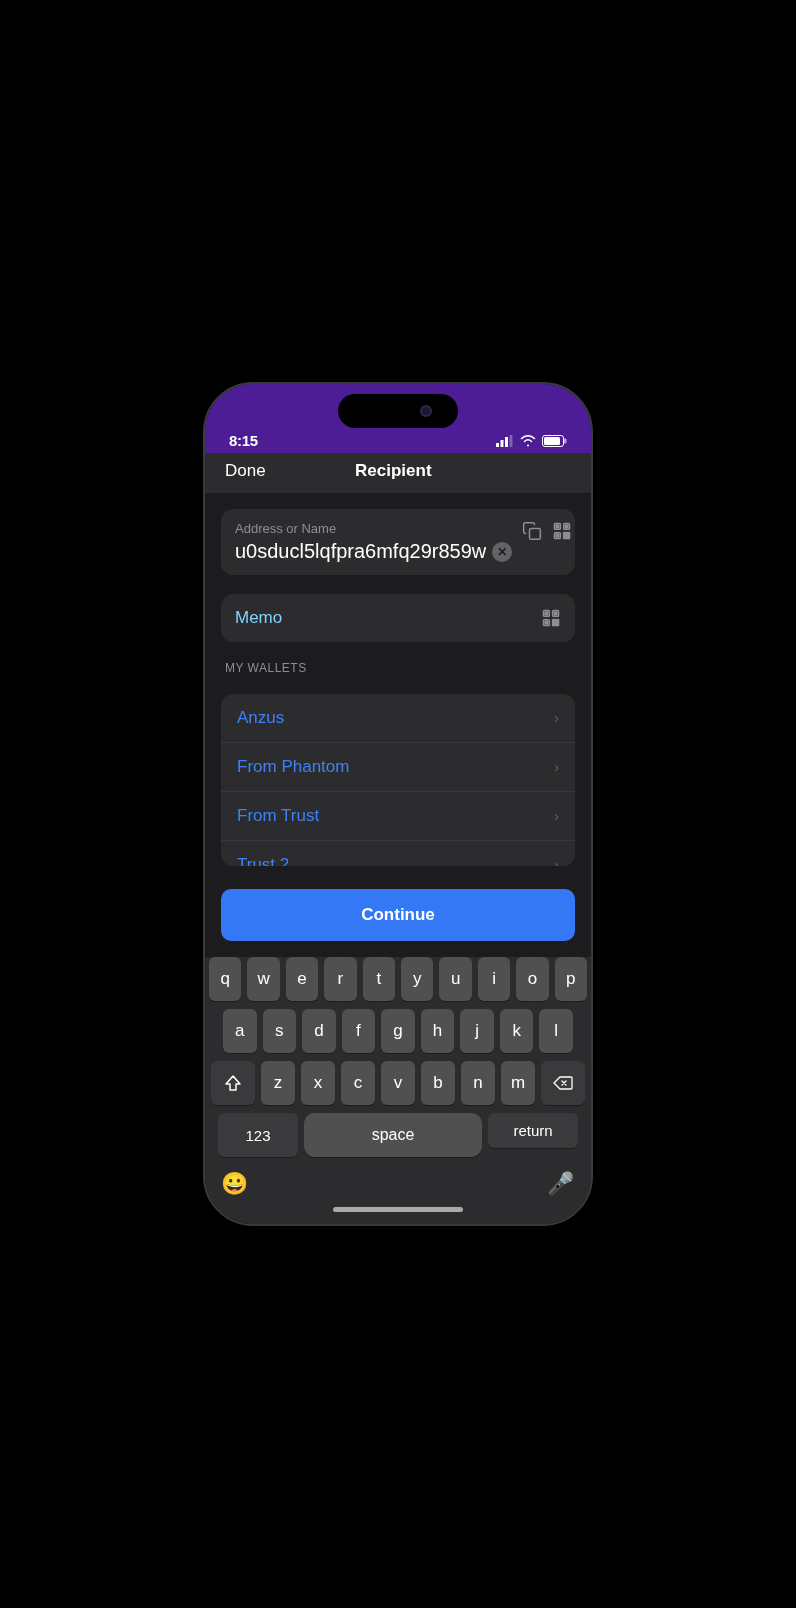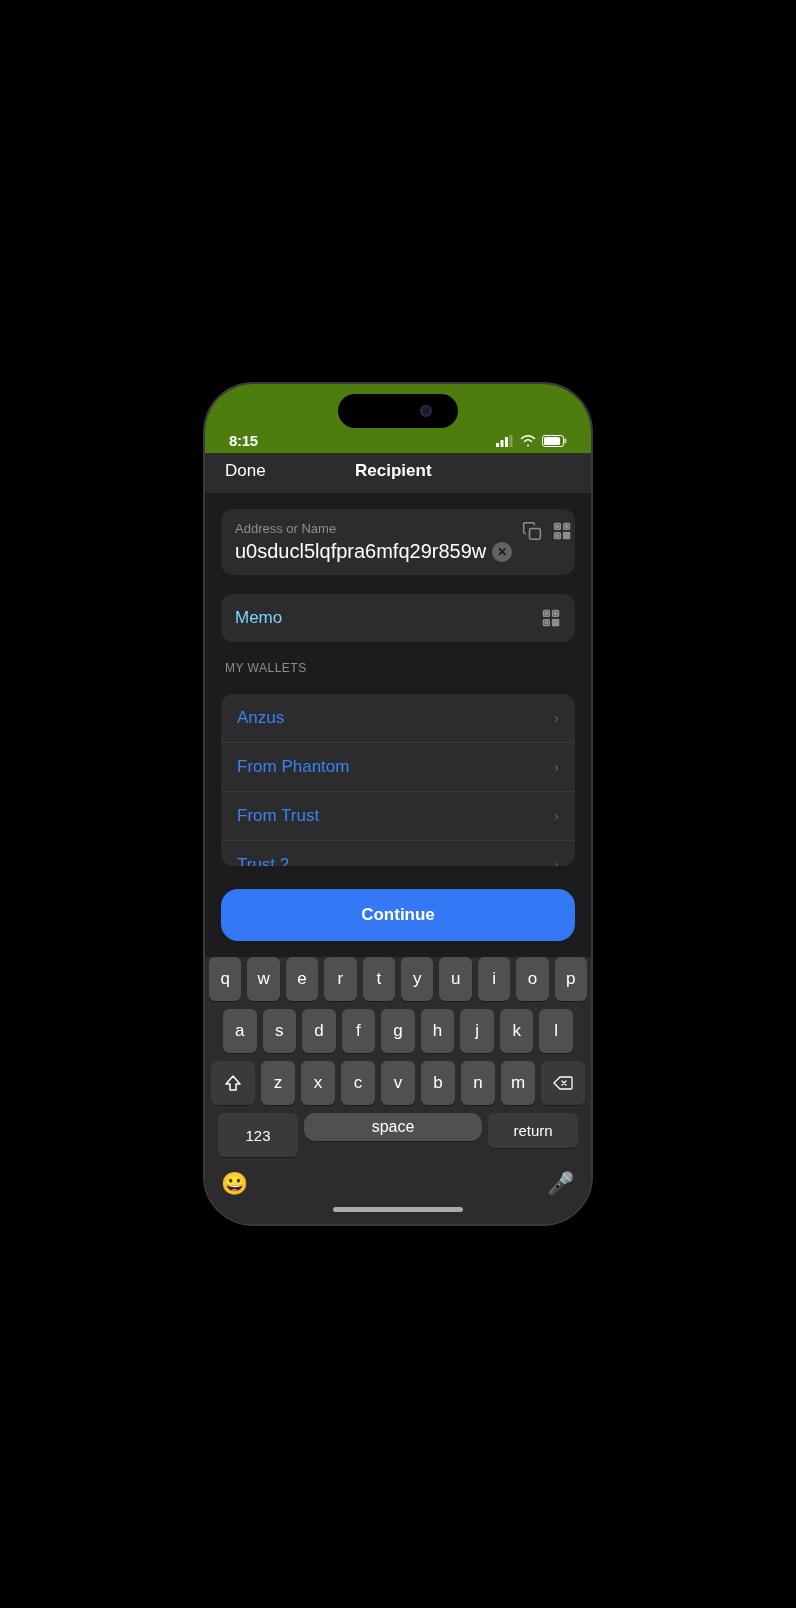--- a/index.html
+++ b/index.html
@@ -20,21 +20,21 @@
       overflow: hidden;
       position: relative;
       display: flex;
       flex-direction: column;
     }
     .status-bar {
       display: flex;
       justify-content: space-between;
       align-items: center;
       padding: 12px 24px 4px;
-      background: #4d7c0f;
+      background: #4c1d95;
       flex-shrink: 0;
     }
     .status-time {
       font-size: 15px;
       font-weight: 600;
       color: #fff;
       letter-spacing: -0.3px;
     }
     .status-icons {
       display: flex;
@@ -169,21 +169,21 @@
     .wallet-name {
       font-size: 17px;
       color: #3b82f6;
     }
     .chevron {
       color: #636366;
       font-size: 14px;
     }
     .continue-btn {
       background: #3478f6;
-      border-radius: 17px;
+      border-radius: 10px;
       padding: 16px;
       text-align: center;
       cursor: pointer;
       margin-top: 4px;
     }
     .continue-label {
       font-size: 17px;
       font-weight: 600;
       color: #fff;
     }
@@ -251,21 +251,21 @@
       justify-content: center;
       color: #fff;
       font-size: 15px;
       cursor: pointer;
       box-shadow: 0 1px 0 #1c1c1e;
     }
     .key-space {
       flex: 1;
       background: #505050;
       border-radius: 11px;
-      height: 28px;
+      height: 44px;
       display: flex;
       align-items: center;
       justify-content: center;
       color: #fff;
       font-size: 16px;
       cursor: pointer;
       box-shadow: 0 1px 0 #1c1c1e;
     }
     .key-return {
       flex: 0 0 90px;

